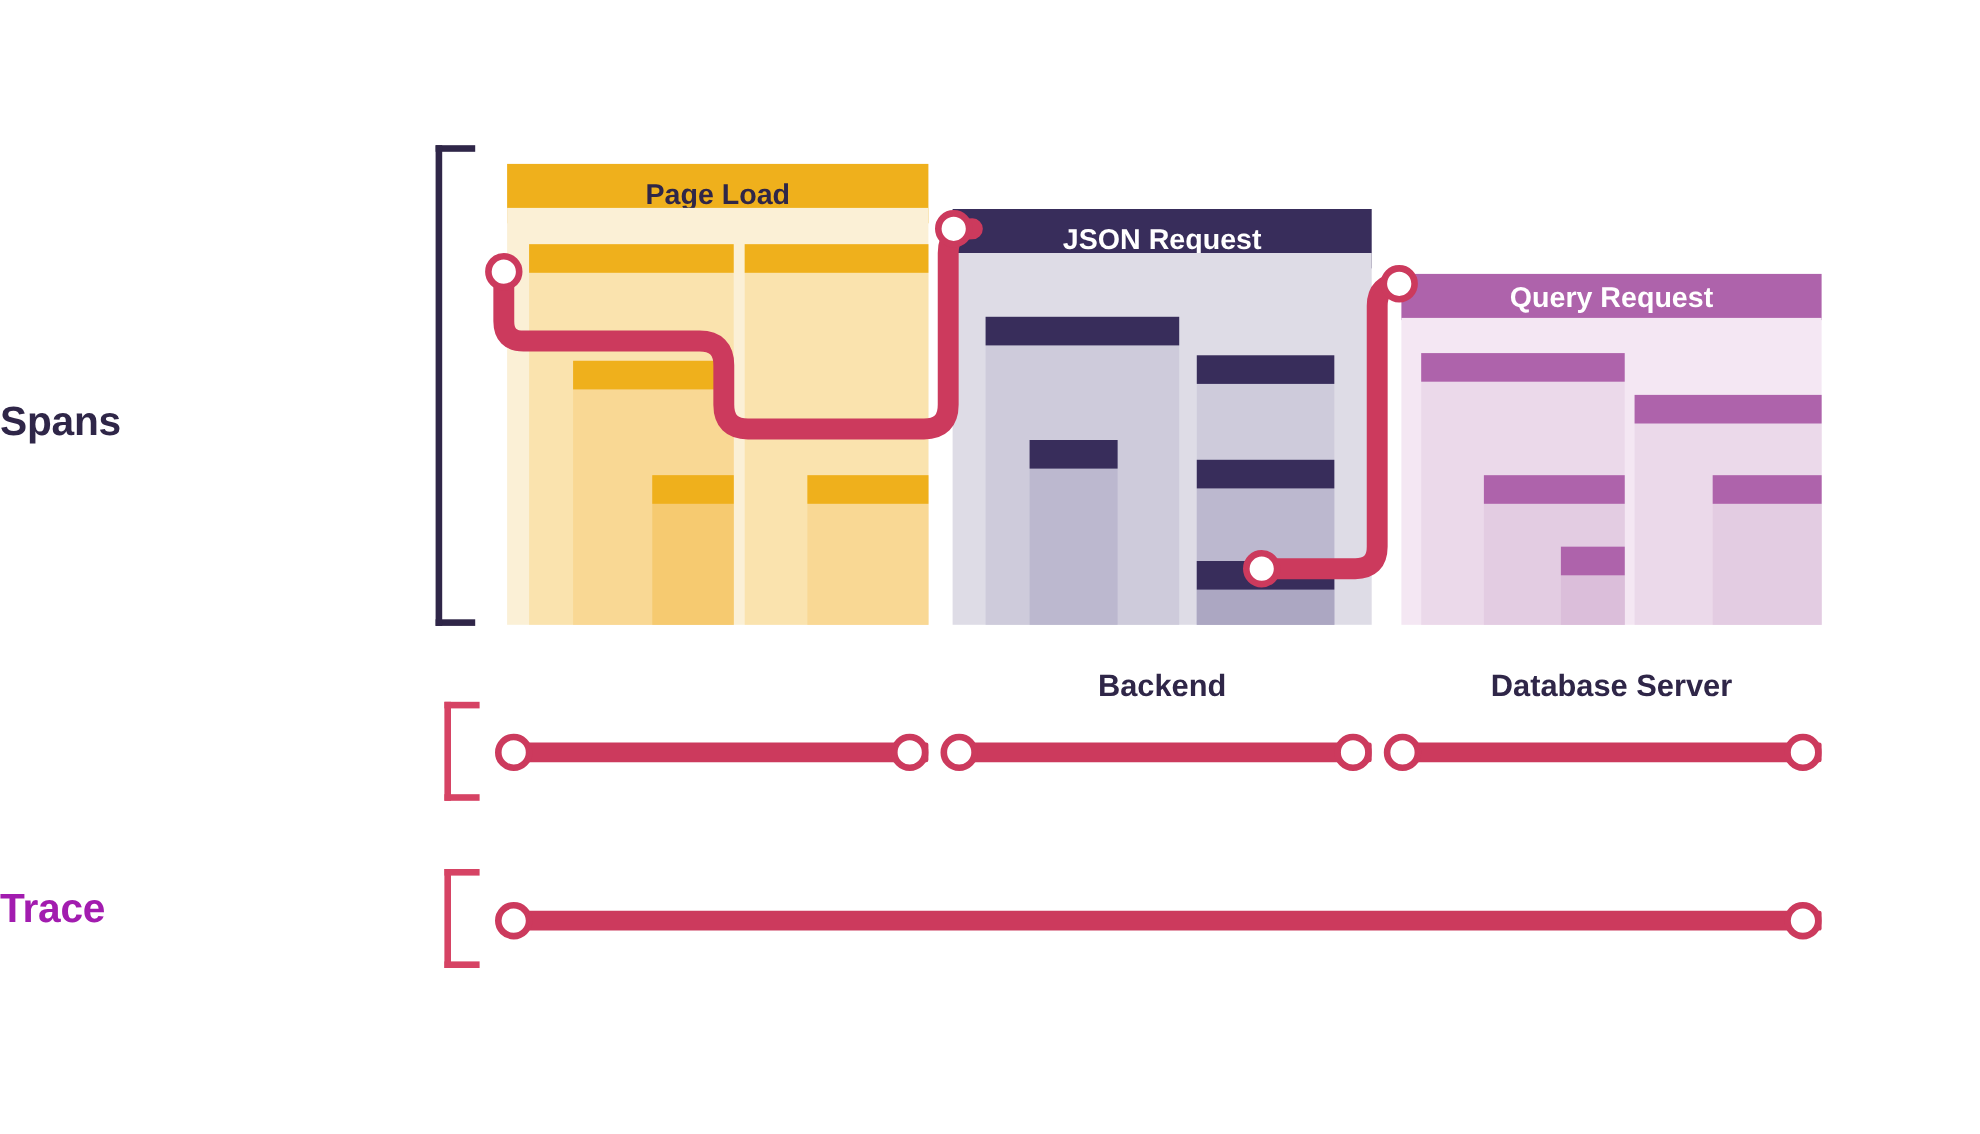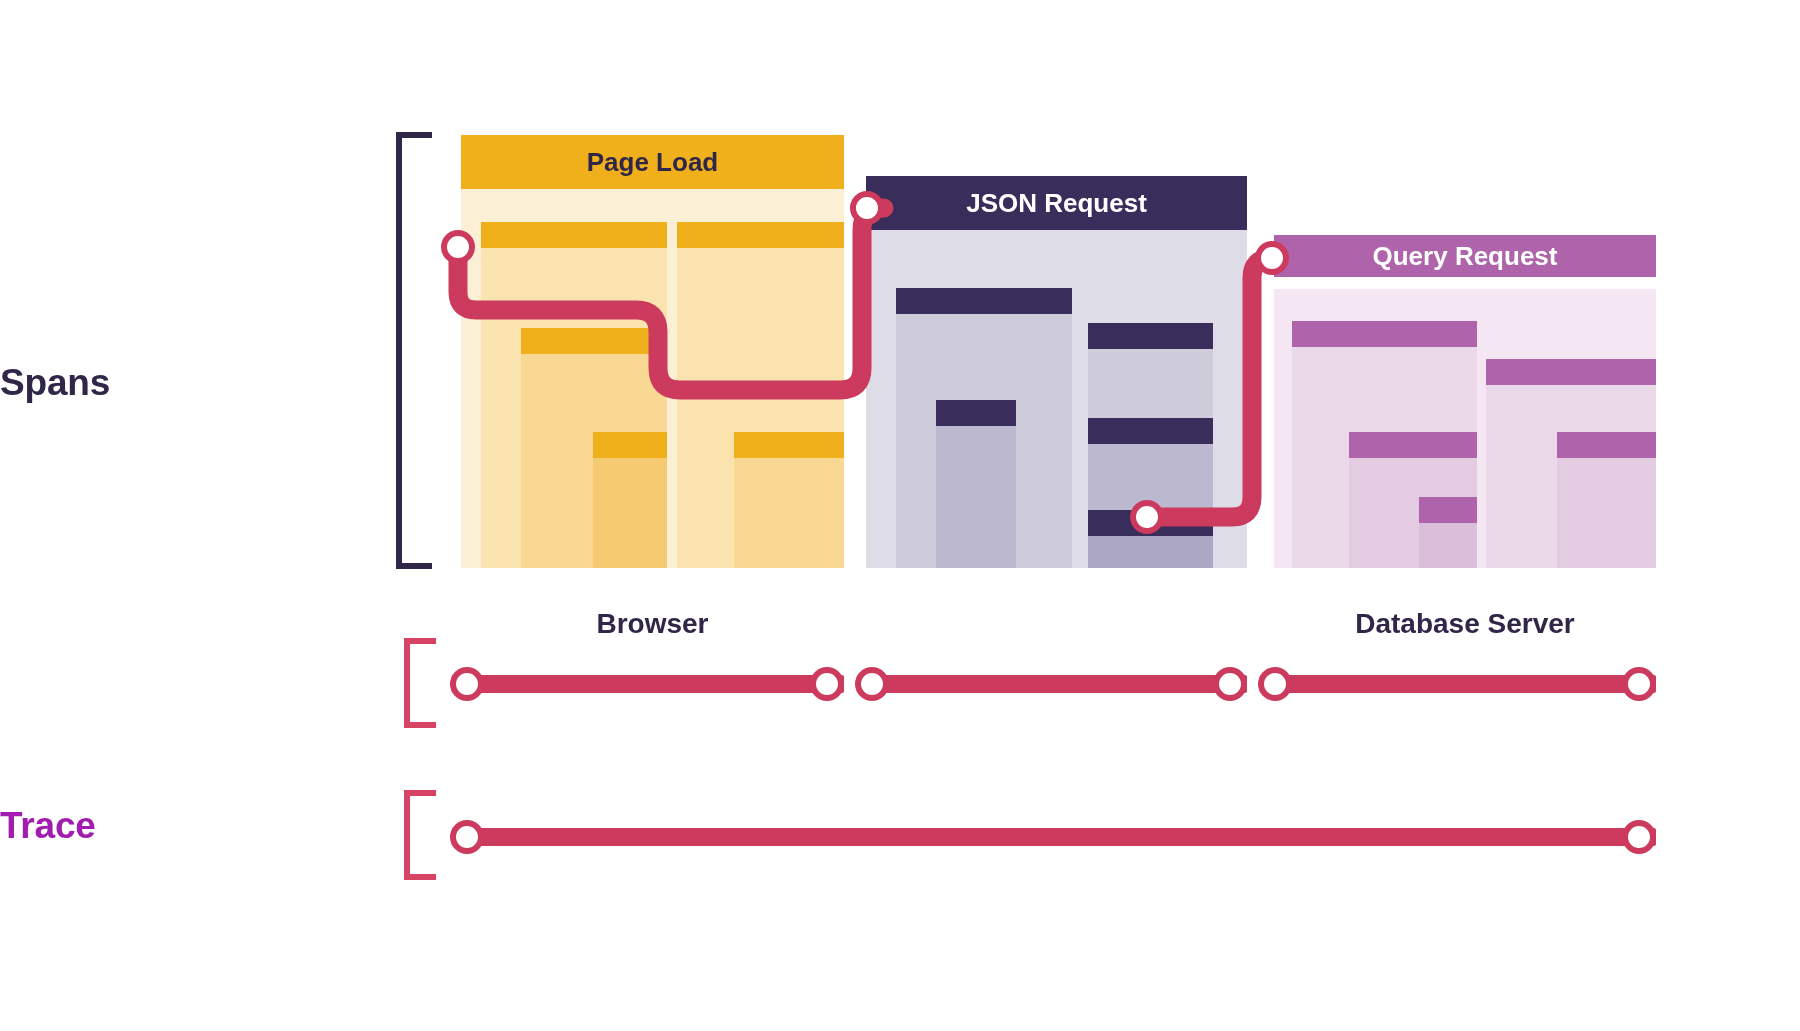--- a/index.html
+++ b/index.html
@@ -77,20 +77,21 @@
   }
   .service-header {
     position: absolute;
     left: 0;
     width: 100%;
     display: flex;
     align-items: center;
     justify-content: center;
     font-weight: bold;
     white-space: nowrap;
+    margin-top: 14px;
   }
   .service-body {
     position: absolute;
     left: 0;
     width: 100%;
   }
   .span-block { position: absolute; }
   .span-cap   { position: absolute; left: 0; width: 100%; top: 0; }
 
   
@@ -255,21 +256,21 @@
       <div class="span-block pink-l1" style="left:212px; top:70px; width:170px; height:209px;">
         <div class="span-cap cap-pink" style="height:26px;"></div>
       </div>
 
       <div class="span-block pink-l2" style="left:283px; top:143px; width:99px; height:136px;">
         <div class="span-cap cap-pink" style="height:26px;"></div>
       </div>
     </div>
   </div>
 
-  <div class="service-name" id="name-browser">Browser</div>
+  <div class="service-name" id="name-backend">Backend</div>
   <div class="service-name" id="name-database">Database Server</div>
 
   <svg id="connectors" viewBox="0 0 1800 1031">
 
     <path d="M 458 247 L 458 292 Q 458 310 476 310 L 636 310 Q 658 310 658 332 L 658 368 Q 658 390 680 390 L 840 390 Q 862 390 862 368 L 862 230 Q 862 208 884 208" fill="none" stroke="#CC3A5D" stroke-width="19" stroke-linecap="round" stroke-linejoin="round"></path>
 
     <path d="M 1147 517 L 1232 517 Q 1252 517 1252 497 L 1252 278 Q 1252 258 1272 258" fill="none" stroke="#CC3A5D" stroke-width="19" stroke-linecap="round" stroke-linejoin="round"></path>
   </svg>
 
   <div class="node" style="left:441px; top:230px;"></div>

